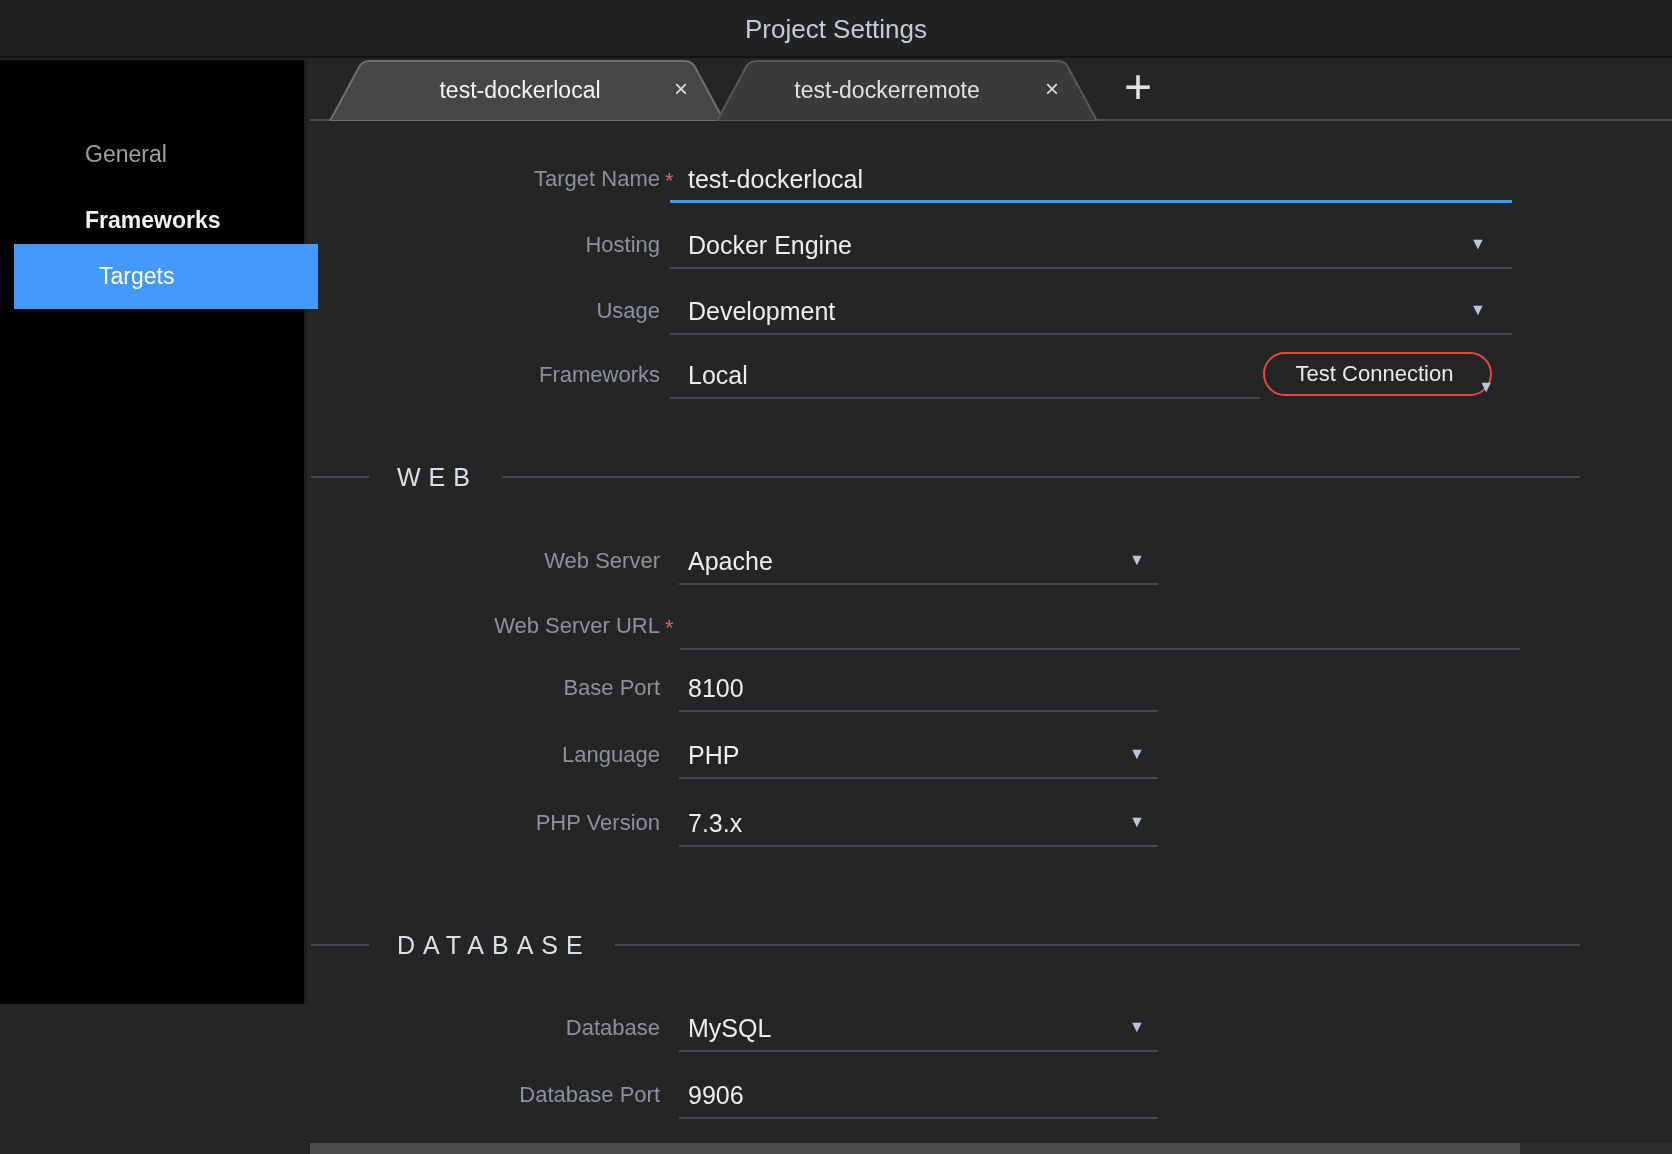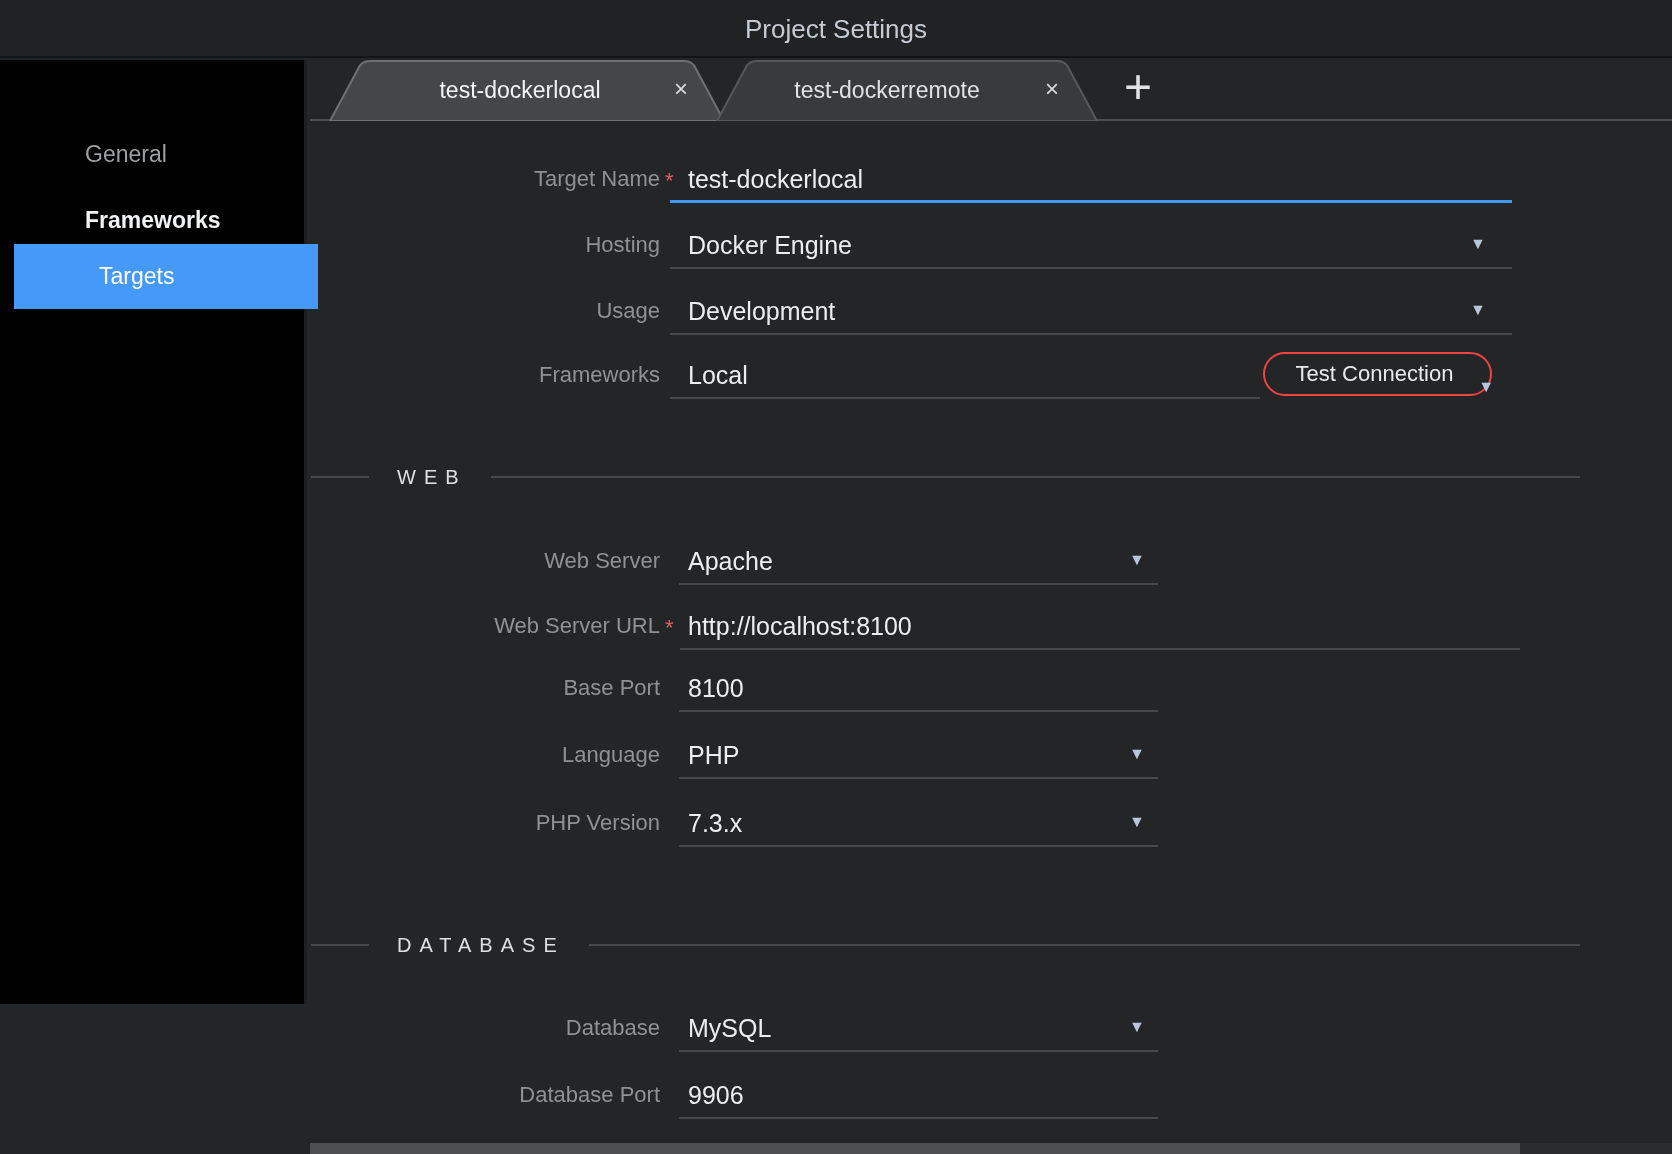--- a/index.html
+++ b/index.html
@@ -84,21 +84,21 @@
               font-family:inherit; cursor:default; }
   .test-btn .btn-arrow { position:absolute; right:-4px; top:13px; font-size:16px; color:#b7c6db; }
   .test-btn .btn-label { display:inline-block; padding-right:6px; }
 
   
   .section { position:absolute; left:307px; width:1365px; height:32px;
              display:flex; align-items:center; }
   .sec-web { top:461px; }
   .sec-db  { top:929px; }
   .sec-dash { width:58px; height:2px; background:#47484b; margin-left:4px; }
-  .sec-title { font-size:20px; color:#dde0e2; letter-spacing:8px; margin:0 24px 0 28px; white-space:nowrap; }
+  .sec-title { font-size:25px; color:#dde0e2; letter-spacing:8px; margin:0 24px 0 28px; white-space:nowrap; }
   .sec-rule { flex:1; height:2px; background:#47484b; margin-right:92px; }
 
   
   .hscroll { position:absolute; left:310px; top:1143px; width:1362px; height:11px; background:#2b2c2e; }
   .hthumb  { position:absolute; left:0; top:0; width:1210px; height:11px; background:#4d4e50; }
 </style>
 </head>
 <body>
 
 <div class="screen">
@@ -173,21 +173,20 @@
   <div class="frow r-webserver">
     <span class="flabel">Web Server</span>
     <div class="dropdown fvalue">Apache</div>
     <span class="dd-arrow pos-narrow">▼</span>
     <div class="fline narrow"></div>
   </div>
 
   <div class="frow r-url">
     <span class="flabel">Web Server URL</span>
     <span class="fstar">*</span>
-    <input class="fvalue" type="text" value="http://localhost:8100" style="">
     <div class="fline wide"></div>
   </div>
 
   <div class="frow r-baseport">
     <span class="flabel">Base Port</span>
     <input class="fvalue narrow" type="text" value="8100" style="">
     <div class="fline narrow"></div>
   </div>
 
   <div class="frow r-language">

